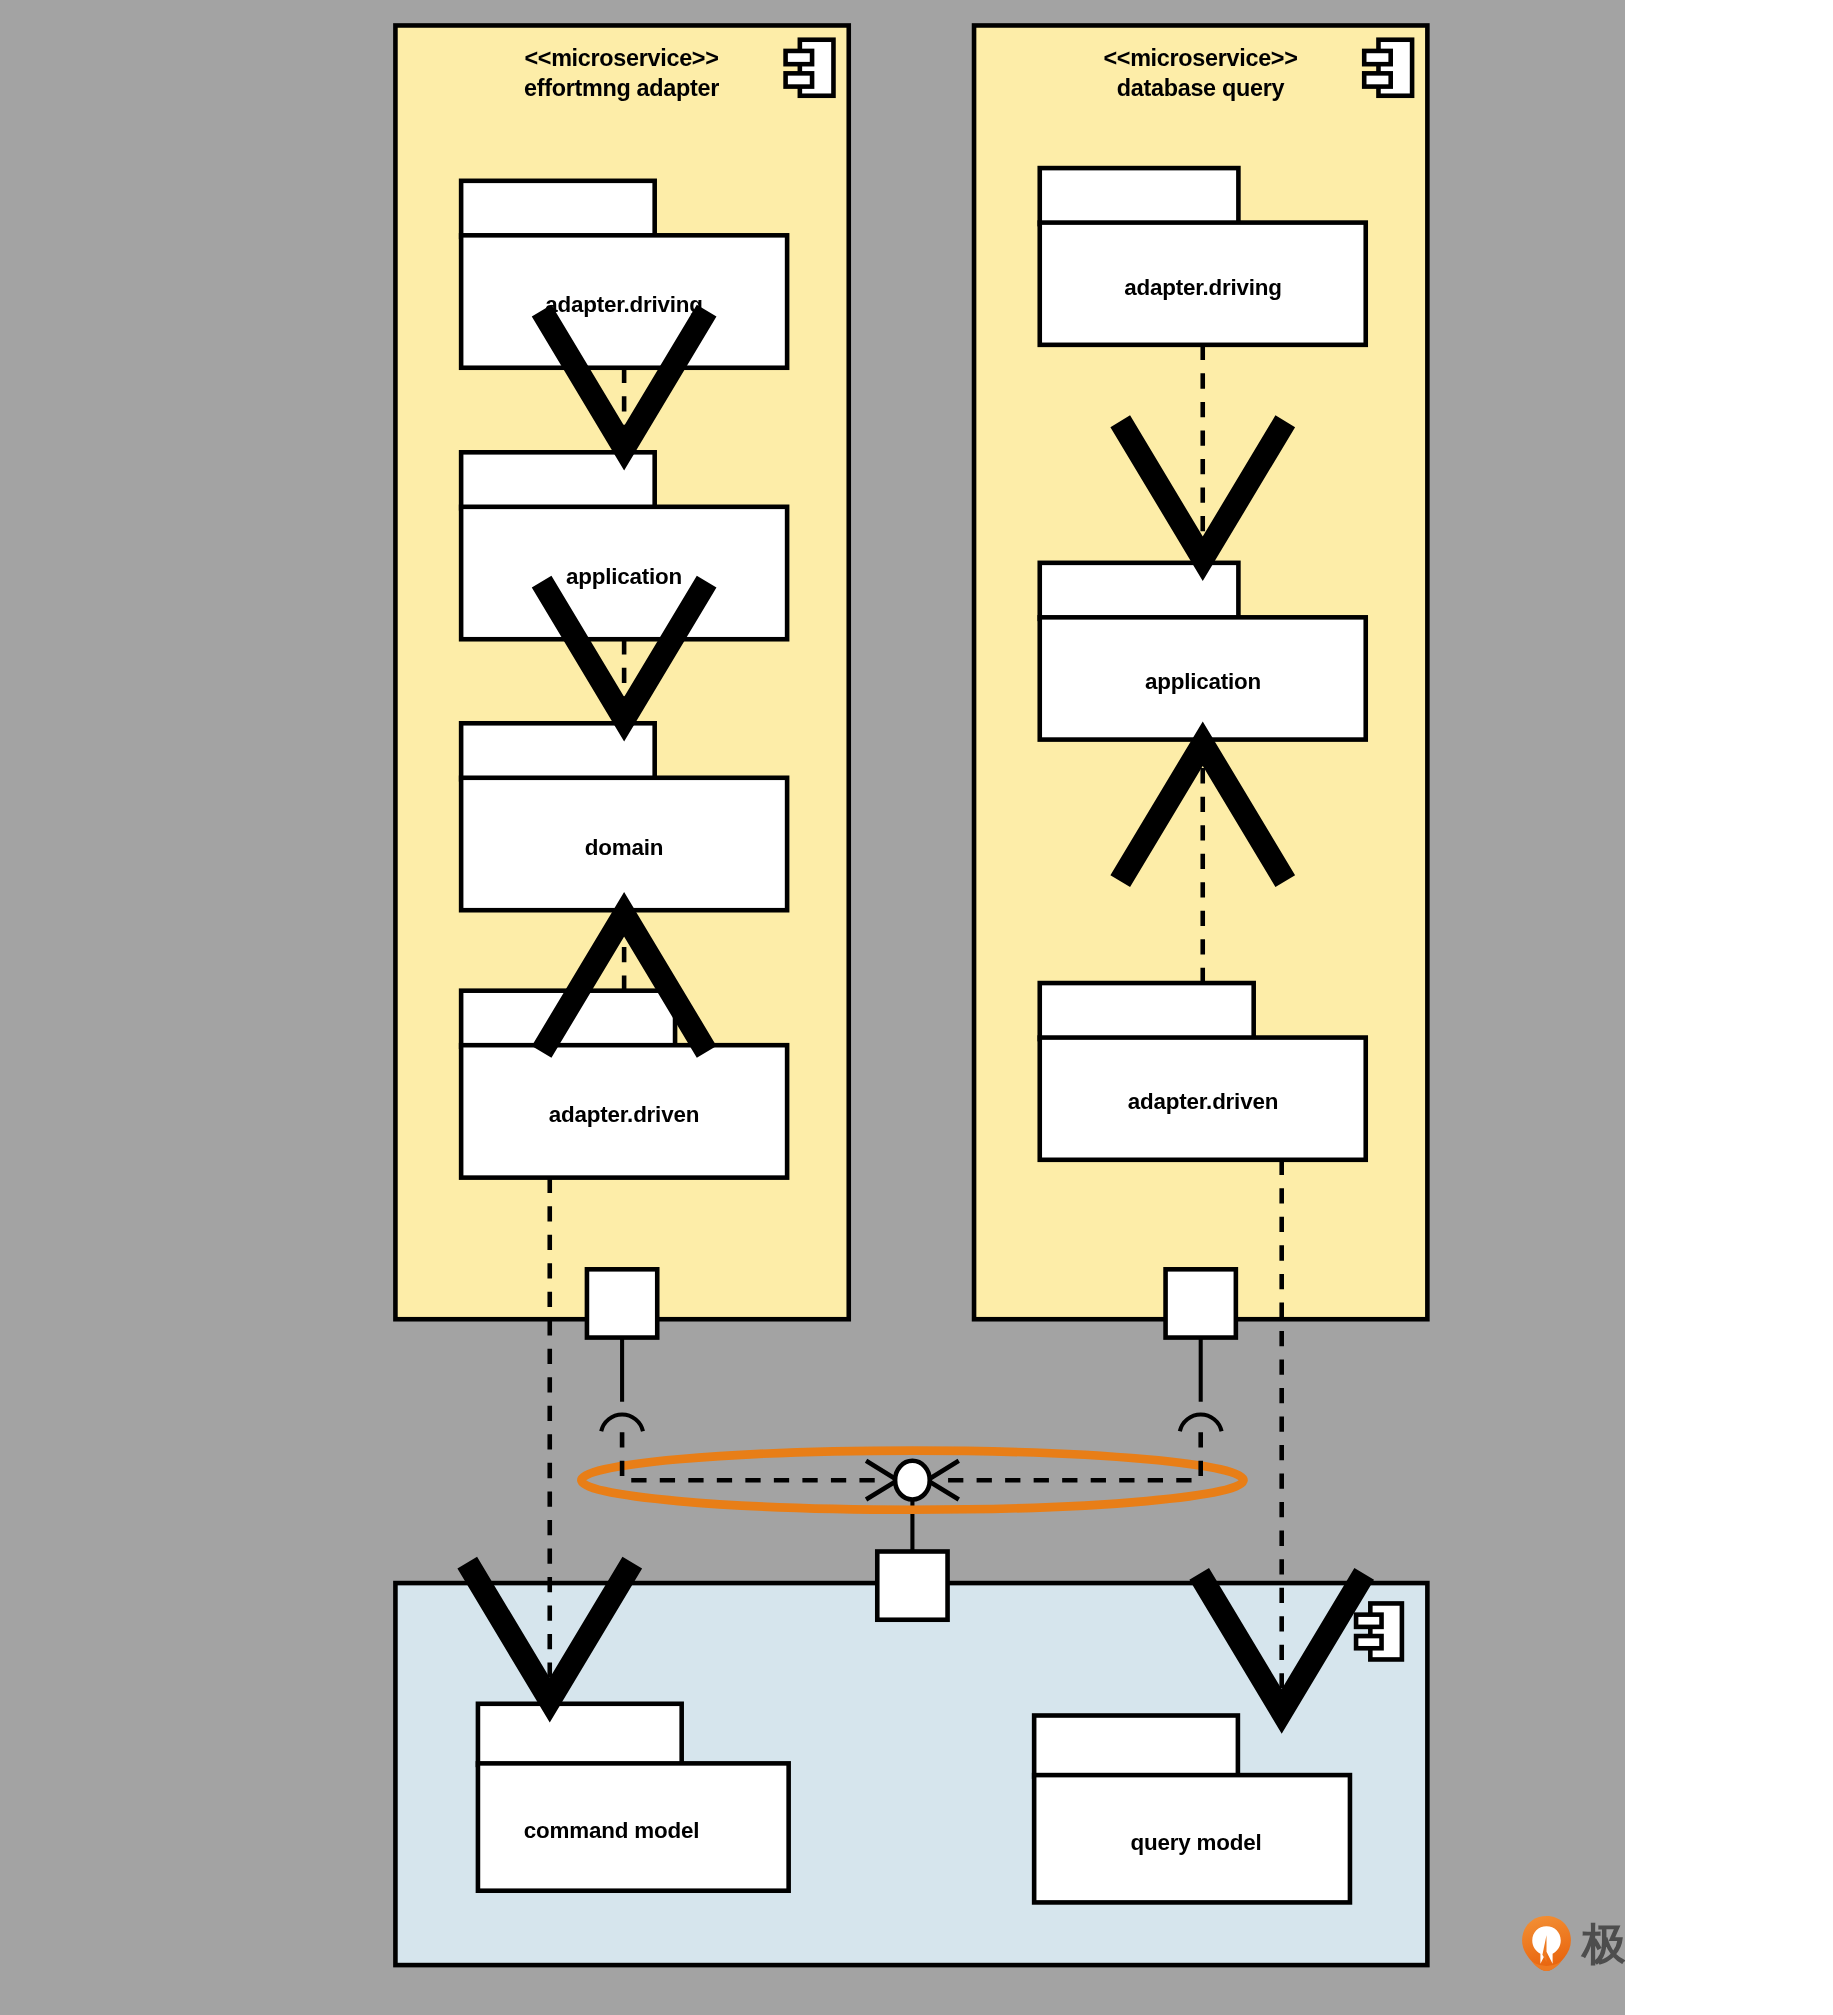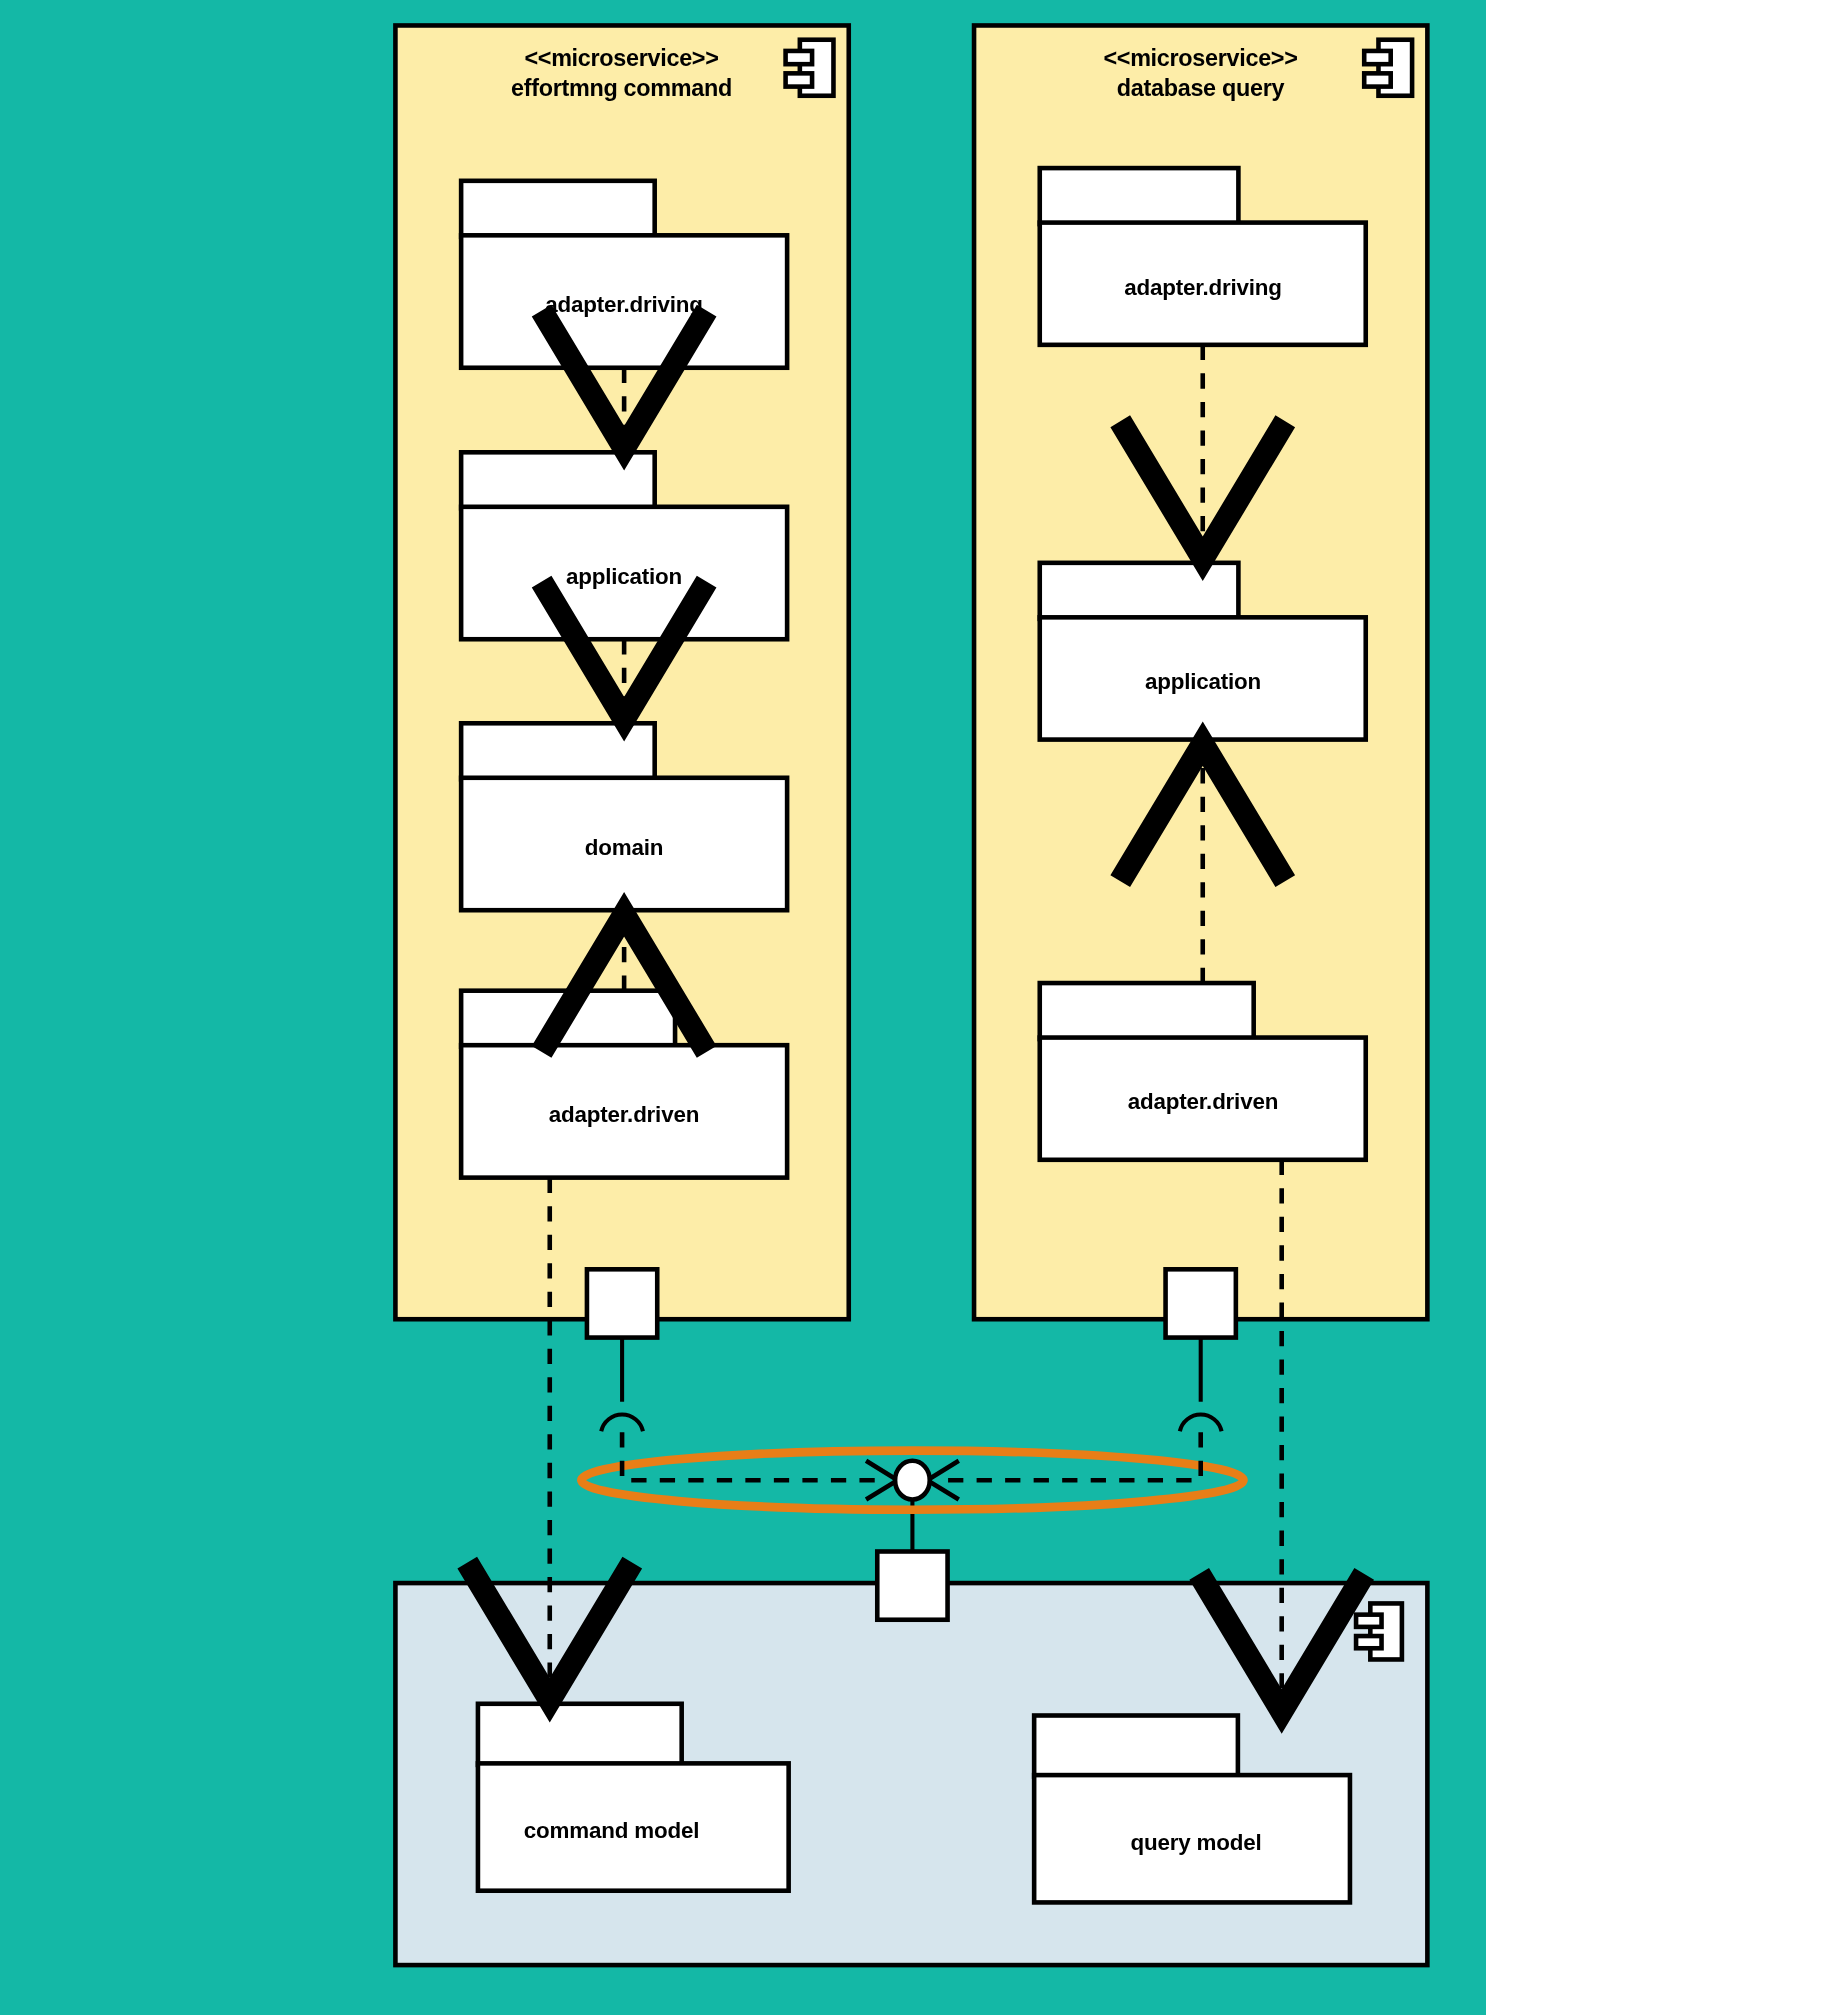--- a/index.html
+++ b/index.html
@@ -6,23 +6,23 @@
   html, body {
     margin: 0;
     padding: 0;
     background: #ffffff;
   }
   body {
     font-family: "Liberation Sans", "DejaVu Sans", sans-serif;
   }
   #canvas {
     position: relative;
-    width: 1486px;
+    width: 1625px;
     height: 2015px;
-    background: #14b8a6;
+    background: #a3a3a3;
     overflow: hidden;
   }
   #diagram-svg {
     position: absolute;
     left: 0;
     top: 0;
     width: 1834px;
     height: 2015px;
   }
   
@@ -200,21 +200,21 @@
 
     <path d="M 1700 2868 L 1762 2906 L 1700 2944" fill="none" stroke="#000" stroke-width="9"></path>
     <path d="M 1882 2868 L 1820 2906 L 1882 2944" fill="none" stroke="#000" stroke-width="9"></path>
 
     <ellipse cx="1791" cy="2906" rx="34" ry="38" fill="#FFFFFF" stroke="#000" stroke-width="9"></ellipse>
 
     <line x1="1079" y1="2312" x2="1079" y2="3338" stroke="#000" stroke-width="9" stroke-dasharray="30 26" marker-end="url(#vhead-down)"></line>
     <line x1="2516" y1="2277" x2="2516" y2="3360" stroke="#000" stroke-width="9" stroke-dasharray="30 26" marker-end="url(#vhead-down)"></line>
   </svg>
 
-  <div class="lbl container-title" style="left:395px; top:43px; width:453px;"><span>&lt;&lt;microservice&gt;&gt;</span><br><span>effortmng command</span></div>
+  <div class="lbl container-title" style="left:395px; top:43px; width:453px;"><span>&lt;&lt;microservice&gt;&gt;</span><br><span>effortmng adapter</span></div>
 
   <div class="lbl container-title" style="left:974px; top:43px; width:453px;"><span>&lt;&lt;microservice&gt;&gt;</span><br><span>database query</span></div>
 
 
   <div class="lbl pkg-label" style="left:461px; top:290px; width:326px;">adapter.driving</div>
   <div class="lbl pkg-label" style="left:461px; top:562px; width:326px;">application</div>
   <div class="lbl pkg-label" style="left:461px; top:833px; width:326px;">domain</div>
   <div class="lbl pkg-label" style="left:461px; top:1100px; width:326px;">adapter.driven</div>
 
   <div class="lbl pkg-label" style="left:1040px; top:273px; width:326px;">adapter.driving</div>

